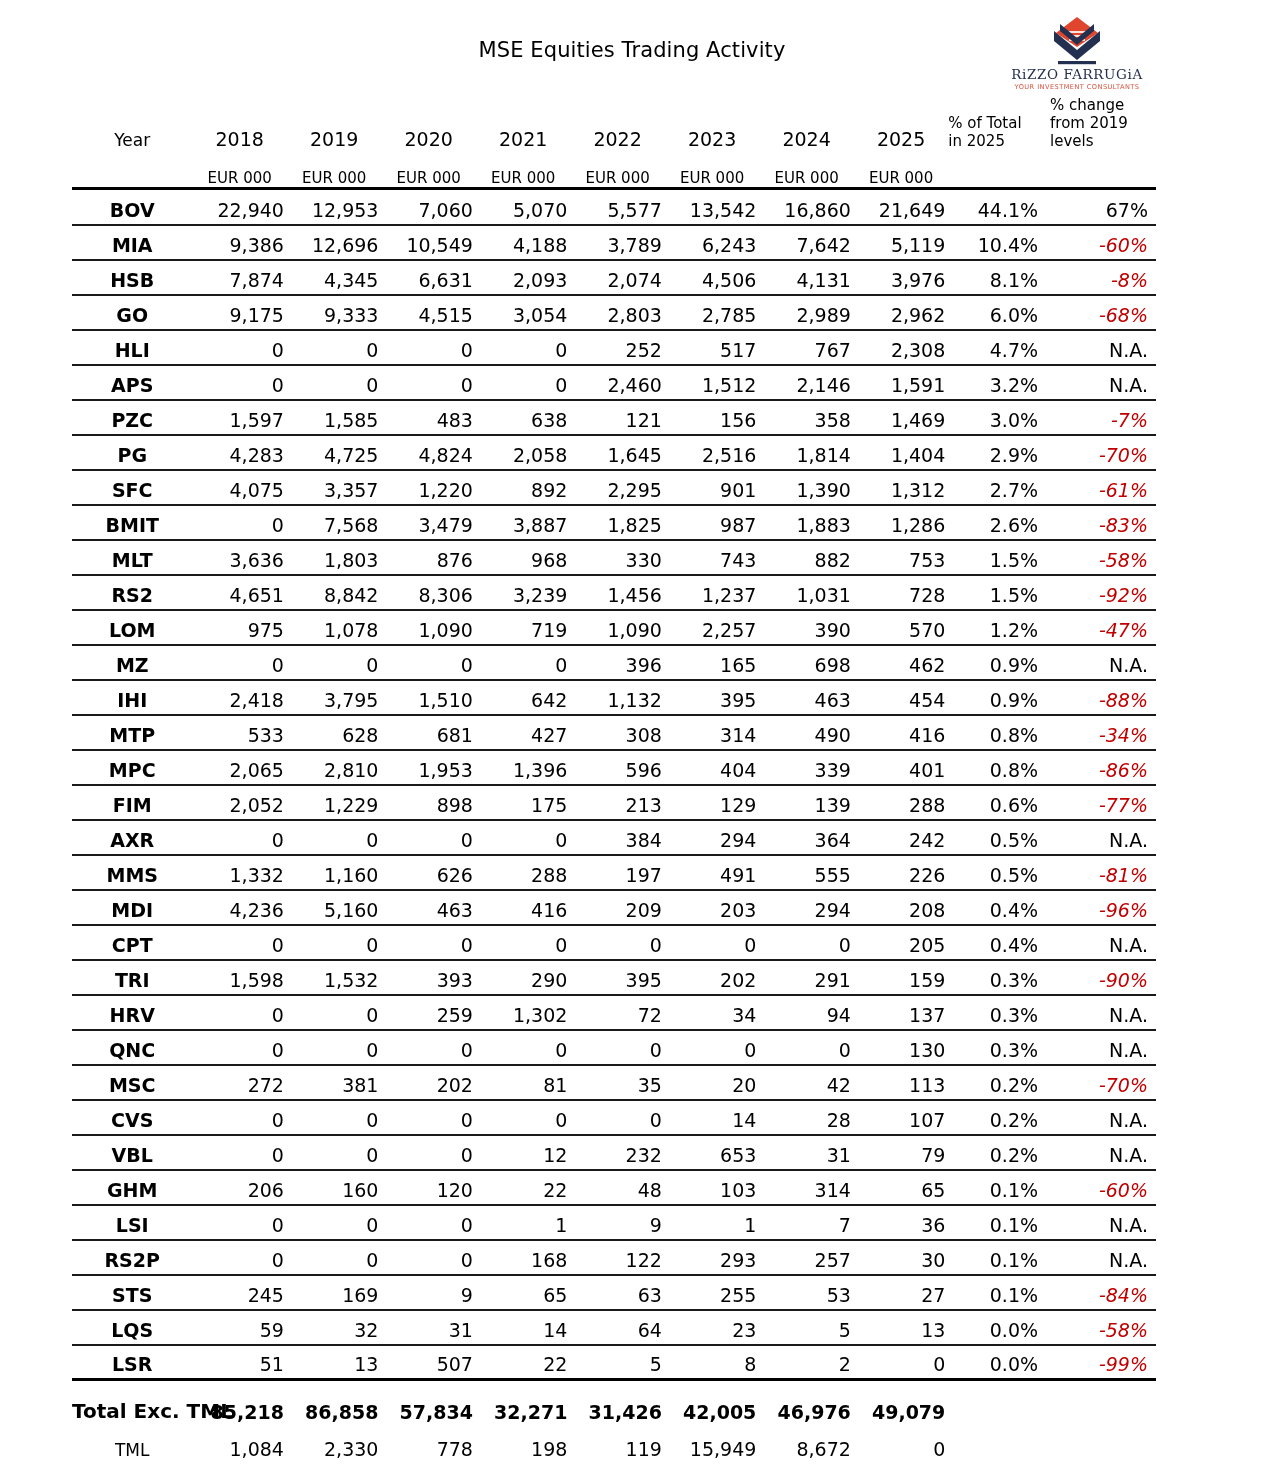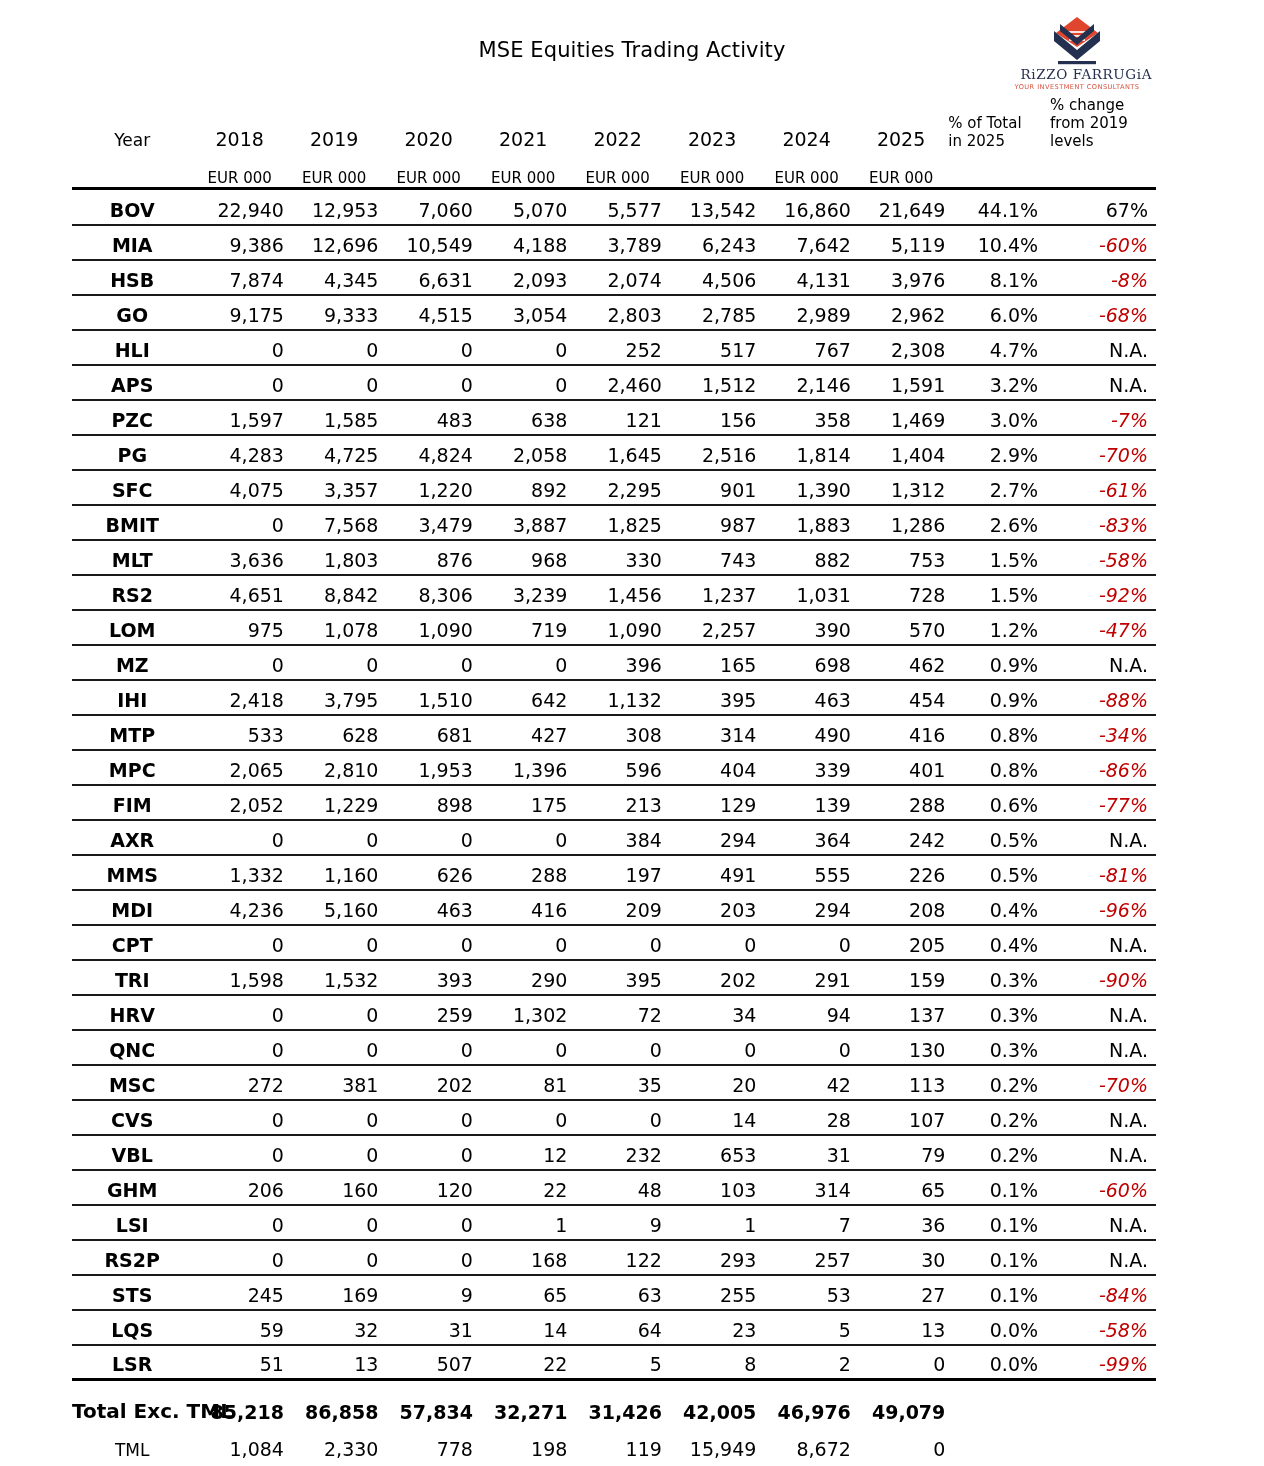--- a/index.html
+++ b/index.html
@@ -48,21 +48,20 @@
     height: 54px;
     display: block;
   }
   .logo-name {
     font-size: 13.5px;
     letter-spacing: 0.6px;
     color: #25304f;
     font-family: "DejaVu Serif", "Liberation Serif", serif;
     margin-top: -2px;
     white-space: nowrap;
-    text-align: right;
   }
   .logo-tag {
     font-size: 6.6px;
     letter-spacing: 0.45px;
     color: #d9503c;
     margin-top: 1px;
     white-space: nowrap;
   }
 
   

